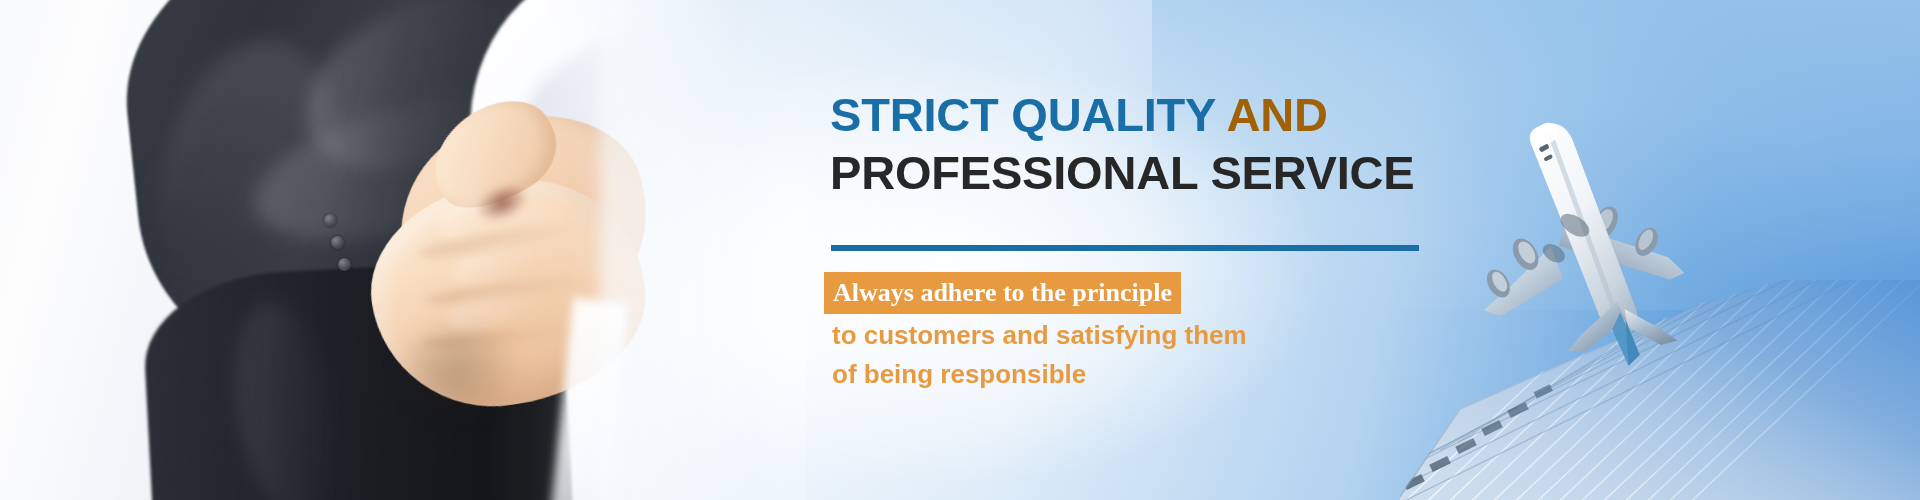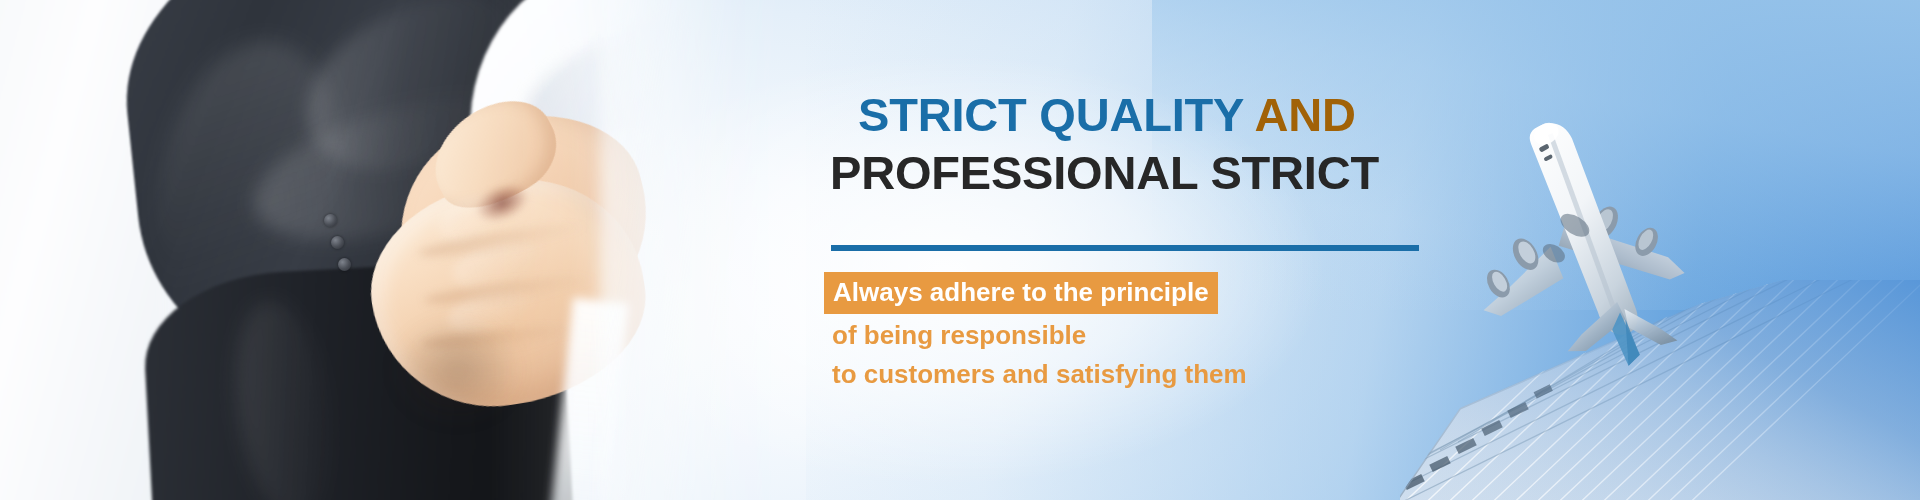--- a/index.html
+++ b/index.html
@@ -282,21 +282,21 @@
   .headline {
     position: absolute;
     left: 0; top: 86px;
     width: 700px;
     font-size: 47px;
     line-height: 58px;
     font-weight: bold;
     letter-spacing: -0.2px;
     white-space: nowrap;
   }
-  .headline .hl-blue { color: #1a6ea8; margin-left: 28px; }
+  .headline .hl-blue { color: #1a6ea8; }
   .headline .hl-dark { color: #a16207; }
   .headline .line2 { display: block; color: #272727; }
 
   .divider {
     position: absolute;
     left: 1px; top: 245px;
     width: 588px; height: 6px;
     background: #1a6ea8;
   }
 
@@ -309,20 +309,21 @@
     font-weight: 600;
     color: #e89a41;
   }
   .sub .sub-line { display: block; white-space: nowrap; }
   .sub .sub-line.hl {
     display: inline-block;
     background: #e89a41;
     color: #ffffff;
     padding: 3px 9px 4px 9px;
     margin-left: -6px;
+    font-family: Liberation Serif, serif;
   }
   .sub .sub-line.plain {
     padding: 2px 0 2px 2px;
   }
   .sub .sub-spacer { display: block; height: 2px; }
 </style>
 </head>
 <body>
 
 <div class="banner">
@@ -509,27 +510,27 @@
           <ellipse cx="100" cy="158" rx="12" ry="8" transform="rotate(26 100 158)"></ellipse>
         </g>
       </g>
     </svg>
   </div>
 
   <div class="content">
 
     <div class="headline">
       <span class="hl-blue">STRICT QUALITY</span><span class="hl-dark"> AND</span>
-      <span class="line2">PROFESSIONAL STRICT</span>
+      <span class="line2">PROFESSIONAL SERVICE</span>
     </div>
 
     <div class="divider"></div>
 
     <div class="sub">
       <span class="sub-line hl">Always adhere to the principle</span>
       <span class="sub-spacer"></span>
+      <span class="sub-line plain">to customers and satisfying them</span>
       <span class="sub-line plain">of being responsible</span>
-      <span class="sub-line plain">to customers and satisfying them</span>
     </div>
 
   </div>
 
 </div>
 
 </body></html>

